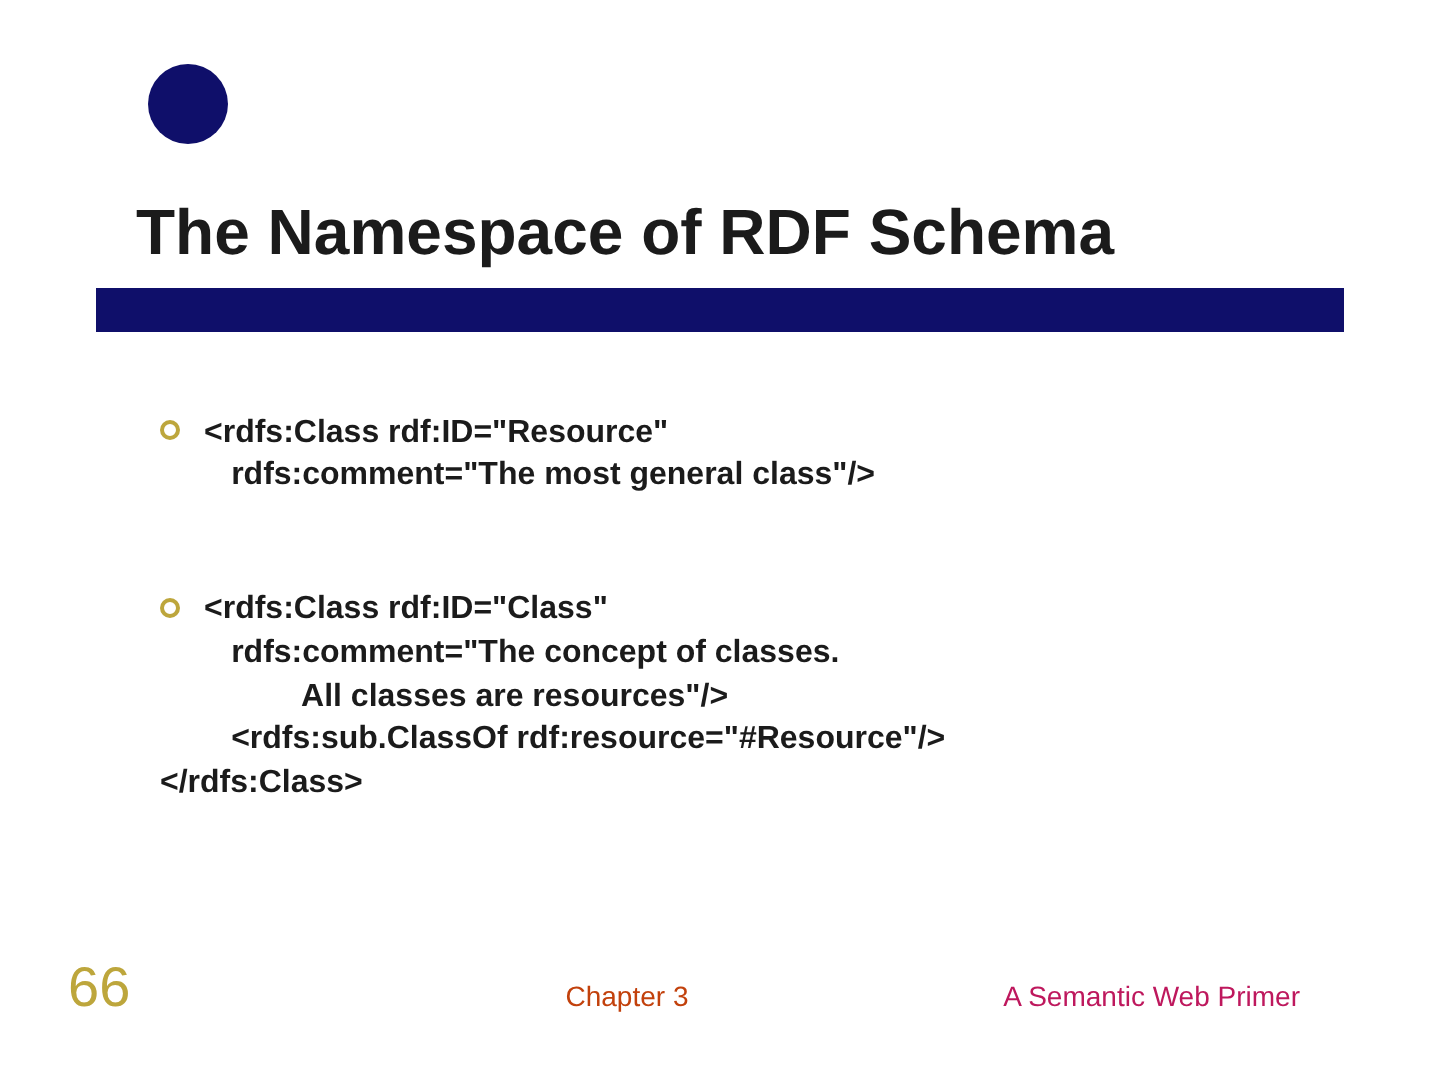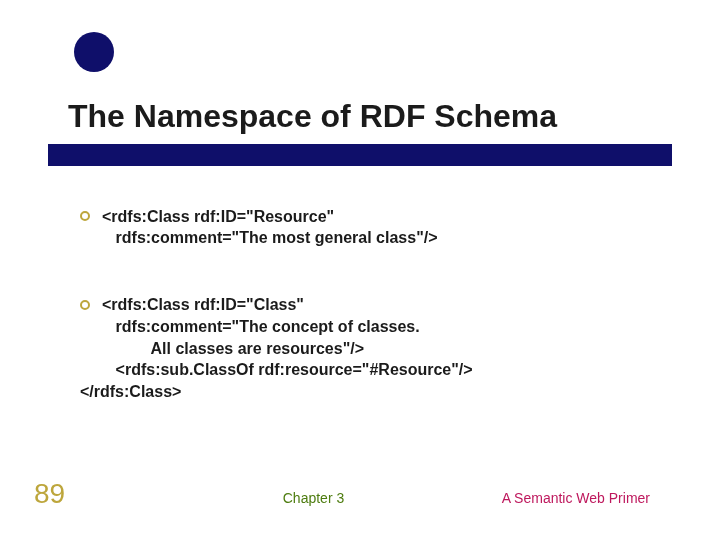--- a/index.html
+++ b/index.html
@@ -70,21 +70,21 @@
     color: #bda63c;
     font-weight: normal;
   }
   .footer-center {
     position: absolute;
     bottom: 34px;
     left: 0;
     width: 587px;
     text-align: center;
     font-size: 14px;
-    color: #4d7c0f;
+    color: #c2410c;
     padding-left: 40px;
   }
   .footer-right {
     position: absolute;
     bottom: 34px;
     right: 70px;
     font-size: 14px;
     color: #be185d;
   }
 </style>
@@ -100,15 +100,15 @@
 <div class="content">
 <div><span class="bullet"></span><span>&lt;rdfs:Class rdf:ID="Resource"</span>
 <span>        rdfs:comment="The most general class"/&gt;</span></div>
 <div class="block2"><span class="bullet"></span><span>&lt;rdfs:Class rdf:ID="Class"</span>
 <span>        rdfs:comment="The concept of classes.</span>
 <span>                All classes are resources"/&gt;</span>
 <span>        &lt;rdfs:sub.ClassOf rdf:resource="#Resource"/&gt;</span>
 <span>&lt;/rdfs:Class&gt;</span></div>
 </div>
 
-<div class="slide-number">89</div>
+<div class="slide-number">66</div>
 <div class="footer-center">Chapter 3</div>
 <div class="footer-right">A Semantic Web Primer</div>
 
 </body></html>

